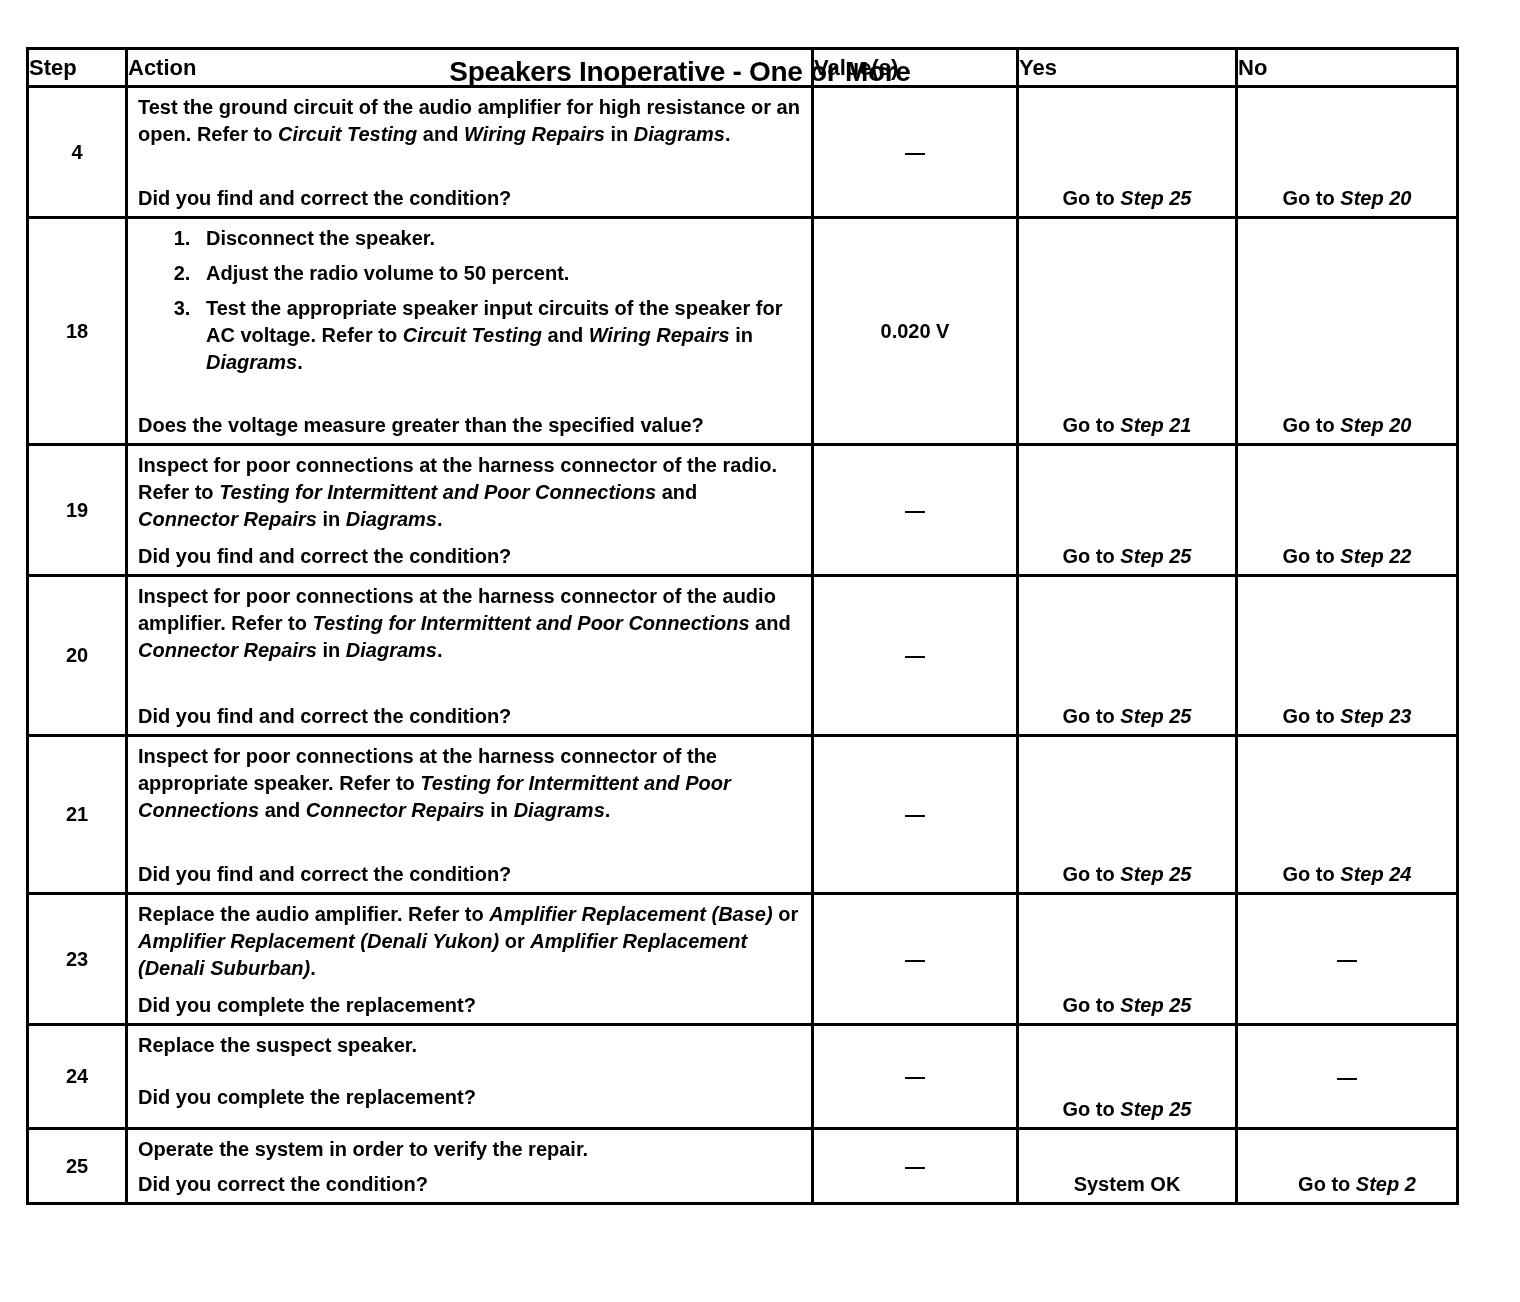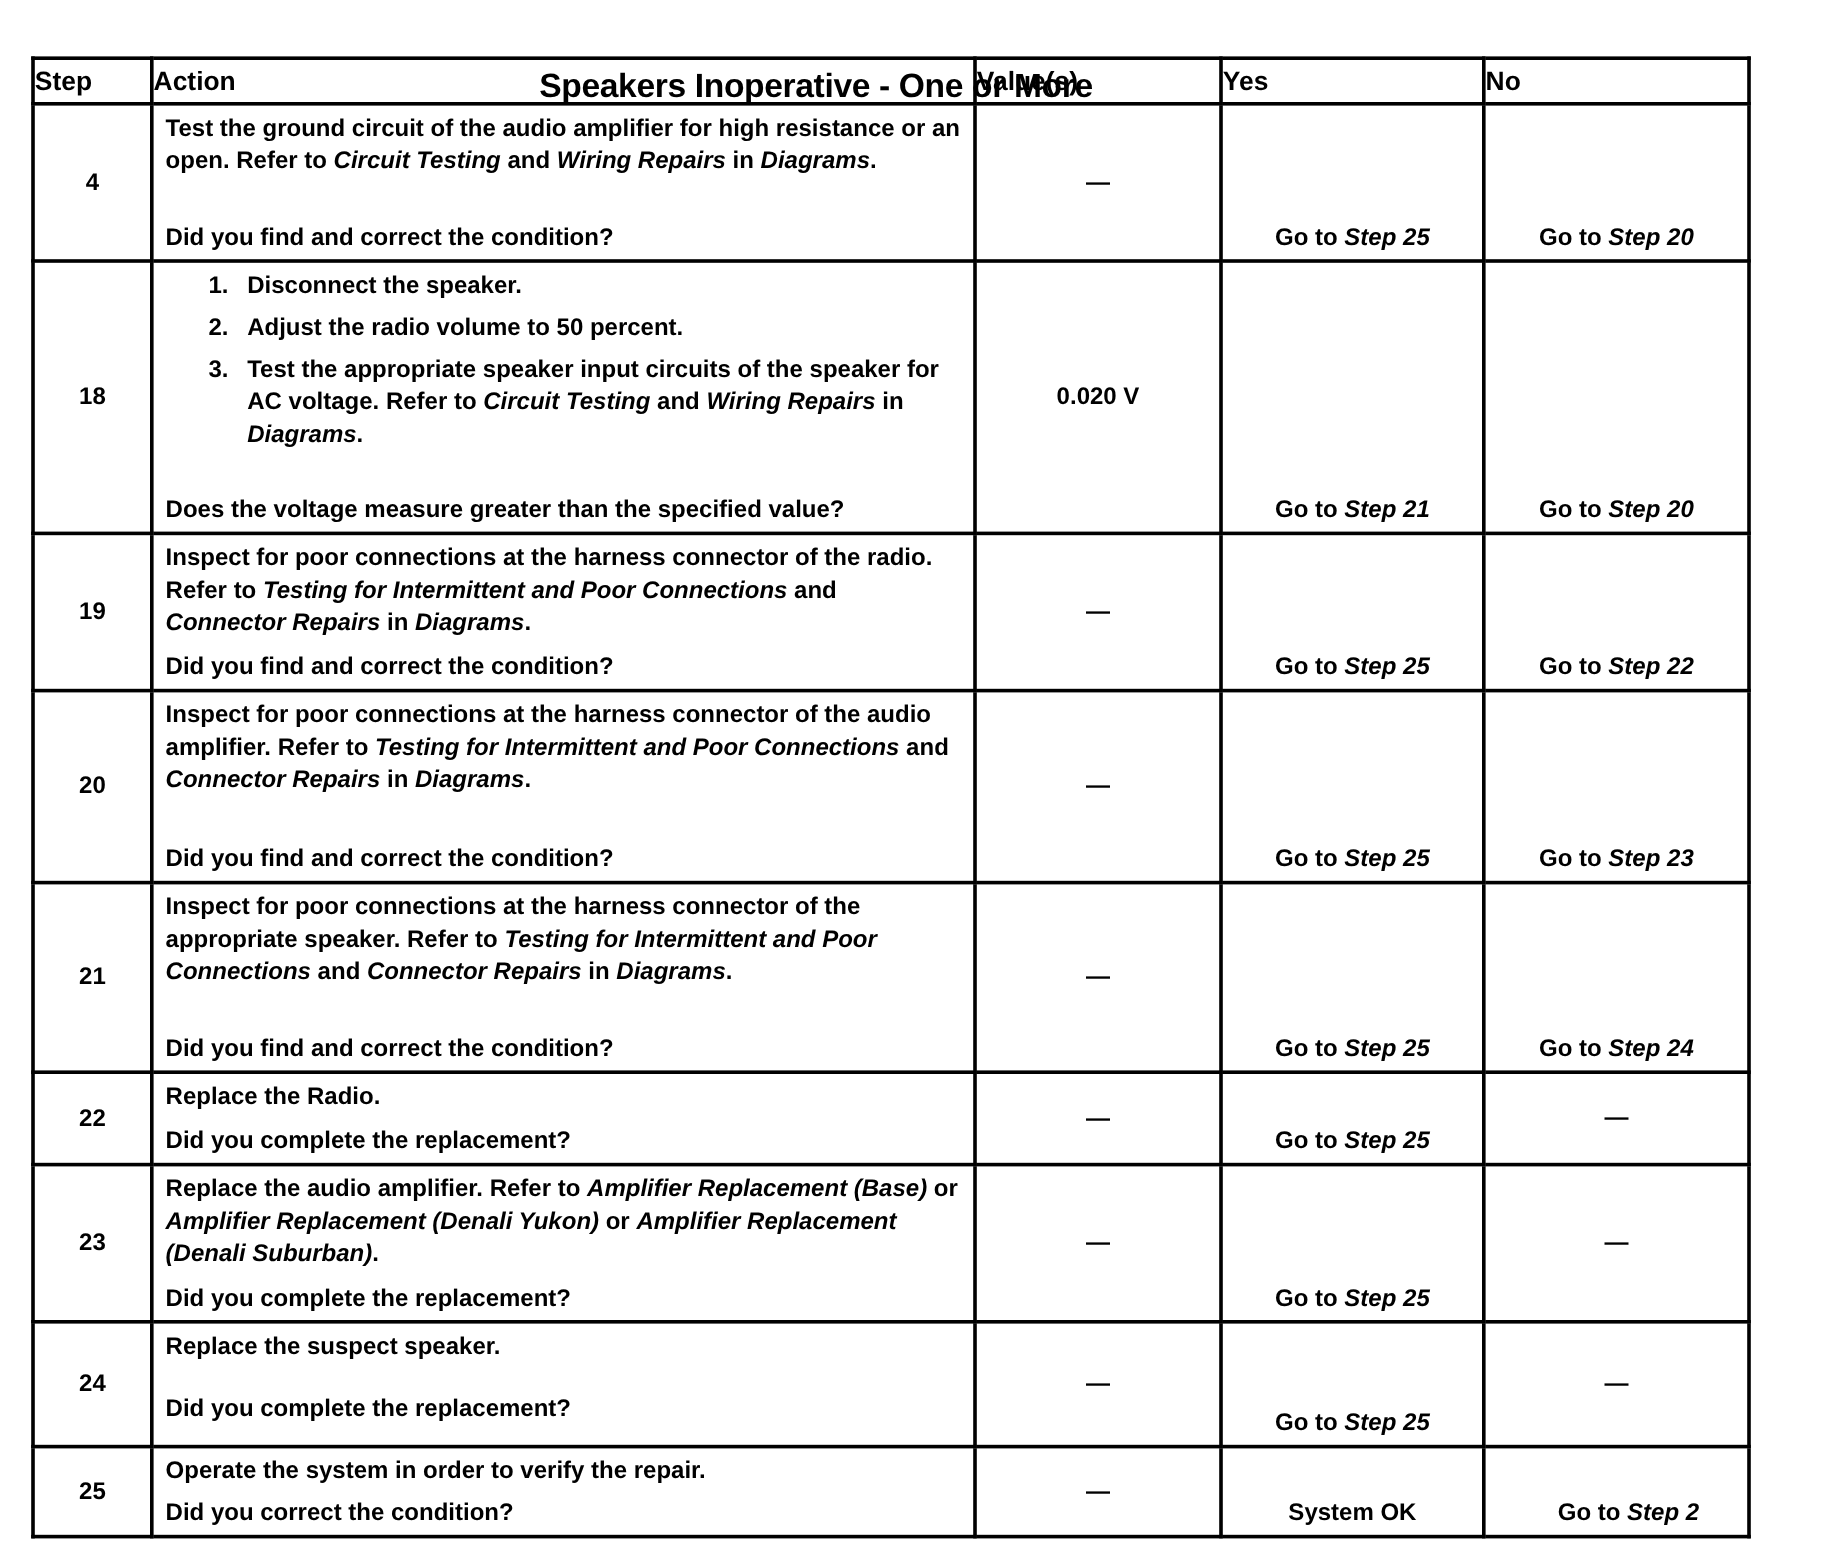--- a/index.html
+++ b/index.html
@@ -141,40 +141,20 @@
           <div class="cellinner" style="height: 155px;">
             <div class="outcome"><span style="white-space: pre;">Go to </span><i>Step 25</i></div>
           </div>
         </td>
         <td class="no">
           <div class="cellinner" style="height: 155px;">
             <div class="outcome"><span style="white-space: pre;">Go to </span><i>Step 24</i></div>
           </div>
         </td>
       </tr>
-      <tr style="height: 77px;">
-        <td class="step">22</td>
-        <td>
-          <div class="action" style="height: 74px;">
-            <p>Replace the Radio.</p>
-            <p class="q">Did you complete the replacement?</p>
-          </div>
-        </td>
-        <td class="val">—</td>
-        <td class="yes">
-          <div class="cellinner" style="height: 74px;">
-            <div class="outcome"><span style="white-space: pre;">Go to </span><i>Step 25</i></div>
-          </div>
-        </td>
-        <td class="no">
-          <div class="cellinner" style="height: 74px;">
-            <div class="dashcell">—</div>
-          </div>
-        </td>
-      </tr>
       <tr style="height: 131px;">
         <td class="step">23</td>
         <td>
           <div class="action" style="height: 128px;">
             <p>Replace the audio amplifier. Refer to <i>Amplifier Replacement (Base)</i> or <i>Amplifier Replacement (Denali Yukon)</i> or <i>Amplifier Replacement (Denali Suburban)</i>.</p>
             <p class="q">Did you complete the replacement?</p>
           </div>
         </td>
         <td class="val">—</td>
         <td class="yes">

